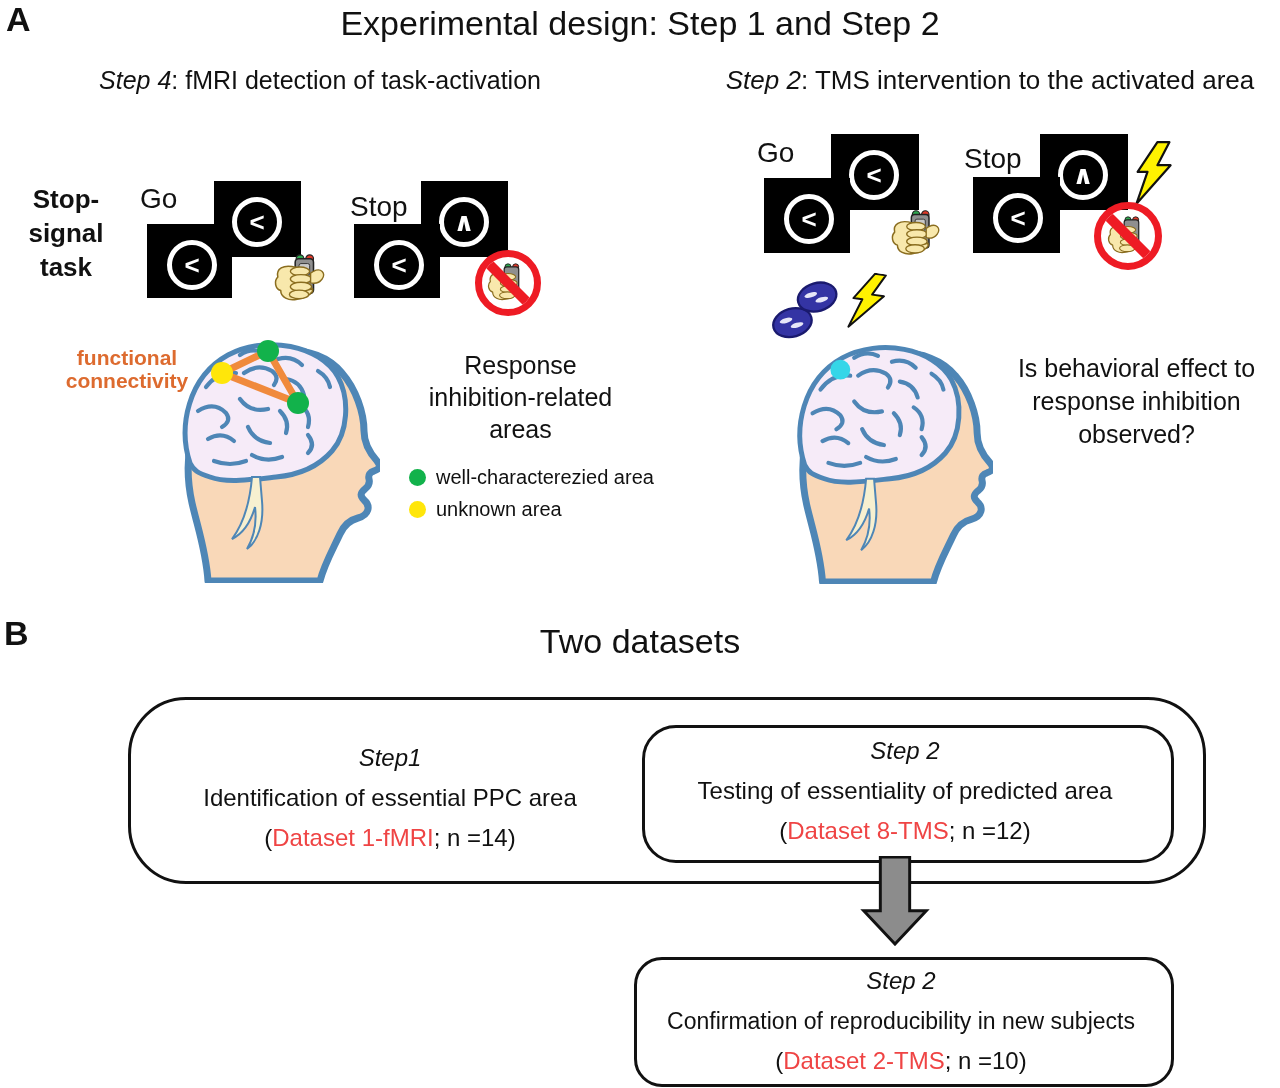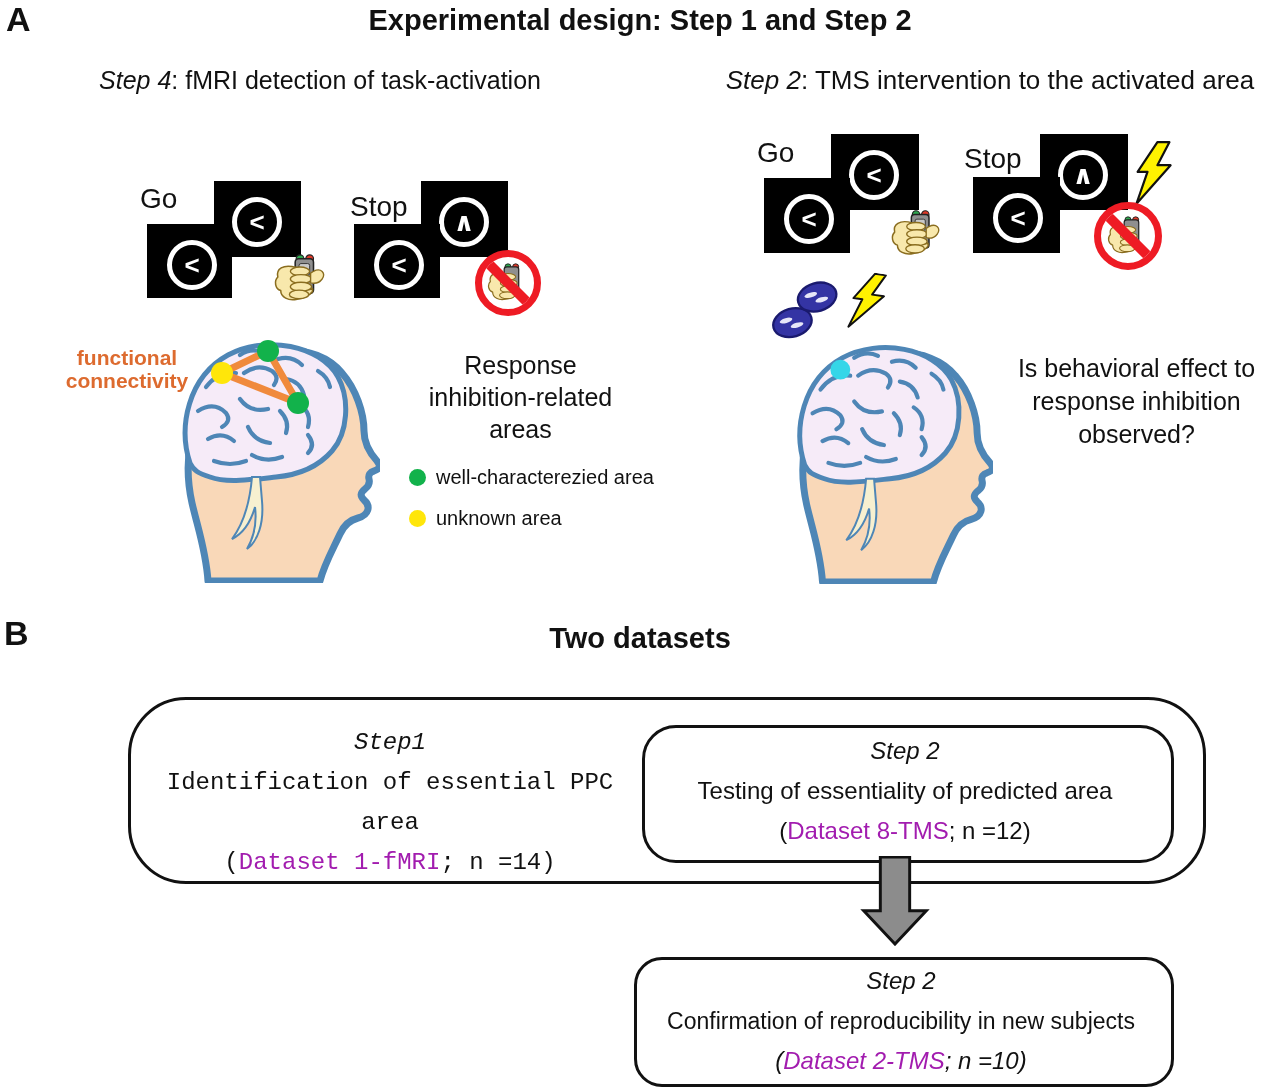--- a/index.html
+++ b/index.html
@@ -5,21 +5,21 @@
   html,body{margin:0;padding:0;background:#fff;}
   .canvas{
     position:relative;width:1280px;height:1088px;background:#ffffff;overflow:hidden;
     font-family:"Liberation Sans","DejaVu Sans",sans-serif;color:#111;
   }
   .abs{position:absolute;}
   .center{text-align:center;}
   .ital{font-style:italic;}
 
   .panel-label{font-size:34px;font-weight:700;}
-  .fig-title{font-size:29px;font-weight:700;letter-spacing:0px;}
+  .fig-title{font-size:34px;font-weight:400;letter-spacing:0px;}
   .subtitle{font-size:25px;line-height:33px;}
   .subtitle-r{font-size:26px;}
   .task-label{font-size:26px;font-weight:700;line-height:34px;}
   .stim-label{font-size:28px;}
 
   .sq{position:absolute;background:#000;}
   .sq .circ{
     position:absolute;width:40px;height:40px;border:5px solid #fff;border-radius:50%;
     display:flex;align-items:center;justify-content:center;
     color:#fff;font-size:26px;font-weight:700;line-height:1;
@@ -42,40 +42,45 @@
   .dot-yellow{background:#FFE60A;}
   .legend-row .lg-text{margin-left:10px;font-size:20px;}
   .question{font-size:25px;line-height:33px;}
 
   .round-box{position:absolute;background:#fff;border:3px solid #111;}
   .outer-box{border-width:3.5px;border-radius:58px;}
   .inner-box{border-radius:34px;}
   .bottom-box{border-radius:28px;}
   .flow-text{position:absolute;text-align:center;font-size:24px;line-height:40px;}
   .flow-text .step{font-style:italic;}
-  .red-ds{color:#a21caf;}
+  .red-ds{color:#ef4444;}
 
   svg{display:block;}
 </style>
 </head>
 <body>
 
 <div class="canvas">
 
   <div class="abs panel-label" style="left:6px;top:0px;">A</div>
   <div class="abs fig-title center" style="left:0;top:4px;width:1280px;">Experimental design: Step 1 and Step 2</div>
 
   <div class="abs subtitle center" style="left:30px;top:64px;width:580px;">
     <span class="ital">Step 4</span><span>: fMRI detection of task-activation</span><br>
   </div>
 
   <div class="abs subtitle subtitle-r center" style="left:675px;top:64px;width:630px;">
     <span class="ital">Step 2</span><span>: TMS intervention to the activated area</span>
   </div>
 
+  <div class="abs task-label center" style="left:10px;top:182px;width:112px;">
+    <span style="display:block">Stop-</span>
+    <span style="display:block">signal</span>
+    <span style="display:block">task</span>
+  </div>
 
   <div class="abs stim-label" style="left:140px;top:183px;">Go</div>
   <div class="sq" style="left:214px;top:181px;width:87px;height:76px;">
     <span class="circ" style="left:18px;top:16px;">&lt;</span>
   </div>
   <div class="sq" style="left:147px;top:224px;width:85px;height:74px;">
     <span class="circ" style="left:20px;top:16px;">&lt;</span>
   </div>
   <svg class="abs" style="left:271px;top:252px;" width="58" height="54" viewBox="0 0 60 56">
     <circle cx="30" cy="7" r="4" fill="#2EA84F" stroke="#222" stroke-width="1.2"></circle>
@@ -193,21 +198,21 @@
 
   <div class="abs areas-head center" style="left:398px;top:349px;width:245px;">
     <span style="display:block">Response</span>
     <span style="display:block">inhibition-related</span>
     <span style="display:block">areas</span>
   </div>
   <div class="abs legend-row" style="left:409px;top:464px;">
     <span class="dot dot-green"></span>
     <span class="lg-text">well-characterezied area</span>
   </div>
-  <div class="abs legend-row" style="left:409px;top:496px;margin-top:9px;">
+  <div class="abs legend-row" style="left:409px;top:496px;">
     <span class="dot dot-yellow"></span>
     <span class="lg-text">unknown area</span>
   </div>
 
   <svg class="abs" style="left:763px;top:318px;" width="230" height="266" viewBox="0 0 232 268">
     <path d="M 60 266 C 58 236 50 214 44 188 C 36 152 38 98 76 60 C 108 28 168 26 194 58 C 208 74 216 98 216 116 C 216 126 220 136 229 146 C 233 151 232 154 226 156 C 222 157 220 160 221 164 C 222 168 221 171 217 174 C 212 178 212 181 216 185 C 223 191 221 200 210 203 C 202 205 196 210 192 219 C 184 236 176 250 172 266 Z" fill="#F9D8B8" stroke="#4E86B6" stroke-width="7" stroke-linejoin="round"></path>
     <path d="M 42 148 C 30 112 40 62 80 40 C 118 20 172 30 190 62 C 202 84 200 118 184 136 C 170 152 150 160 128 162 C 100 165 78 168 62 162 C 50 158 46 156 42 148 Z" fill="#F6EBF8" stroke="#4E86B6" stroke-width="5" stroke-linejoin="round"></path>
     <g fill="none" stroke="#4E86B6" stroke-width="4.2" stroke-linecap="round">
       <path d="M 58 72 q 12 -16 30 -14"></path>
         <path d="M 50 96 q 16 -10 28 2 q 6 8 -4 14"></path>
@@ -247,37 +252,37 @@
     <span style="display:block">Is behavioral effect to</span>
     <span style="display:block">response inhibition</span>
     <span style="display:block">observed?</span>
   </div>
 
   <div class="abs panel-label" style="left:4px;top:614px;">B</div>
   <div class="abs fig-title center" style="left:0;top:622px;width:1280px;">Two datasets</div>
 
   <div class="round-box outer-box" style="left:128px;top:697px;width:1072px;height:181px;"></div>
 
-  <div class="flow-text" style="left:150px;top:723px;width:480px;font-family:Liberation Mono, monospace;">
+  <div class="flow-text" style="left:150px;top:738px;width:480px;">
     <span class="step" style="display:block">Step1</span>
     <span style="display:block">Identification of essential PPC area</span>
     <span style="display:block"><span>(</span><span class="red-ds">Dataset 1-fMRI</span><span>; n =14)</span></span>
   </div>
 
   <div class="round-box inner-box" style="left:642px;top:725px;width:526px;height:132px;"></div>
   <div class="flow-text" style="left:642px;top:731px;width:526px;">
     <span class="step" style="display:block">Step 2</span>
     <span style="display:block">Testing of essentiality of predicted area</span>
     <span style="display:block"><span>(</span><span class="red-ds">Dataset 8-TMS</span><span>; n =12)</span></span>
   </div>
 
   <svg class="abs" style="left:859px;top:856px;" width="72" height="90" viewBox="0 0 72 92">
     <polygon points="21,1 51,1 51,56 68,56 36,90 4,56 21,56" fill="#8C8C8C" stroke="#111" stroke-width="3"></polygon>
   </svg>
 
   <div class="round-box bottom-box" style="left:634px;top:957px;width:534px;height:124px;"></div>
   <div class="flow-text" style="left:634px;top:961px;width:534px;font-size:23px;">
     <span class="step" style="display:block;font-size:24px;">Step 2</span>
     <span style="display:block">Confirmation of reproducibility in new subjects</span>
-    <span style="display:block;font-size:24px;font-style:italic;"><span>(</span><span class="red-ds">Dataset 2-TMS</span><span>; n =10)</span></span>
+    <span style="display:block;font-size:24px;"><span>(</span><span class="red-ds">Dataset 2-TMS</span><span>; n =10)</span></span>
   </div>
 
 </div>
 
 </body></html>

